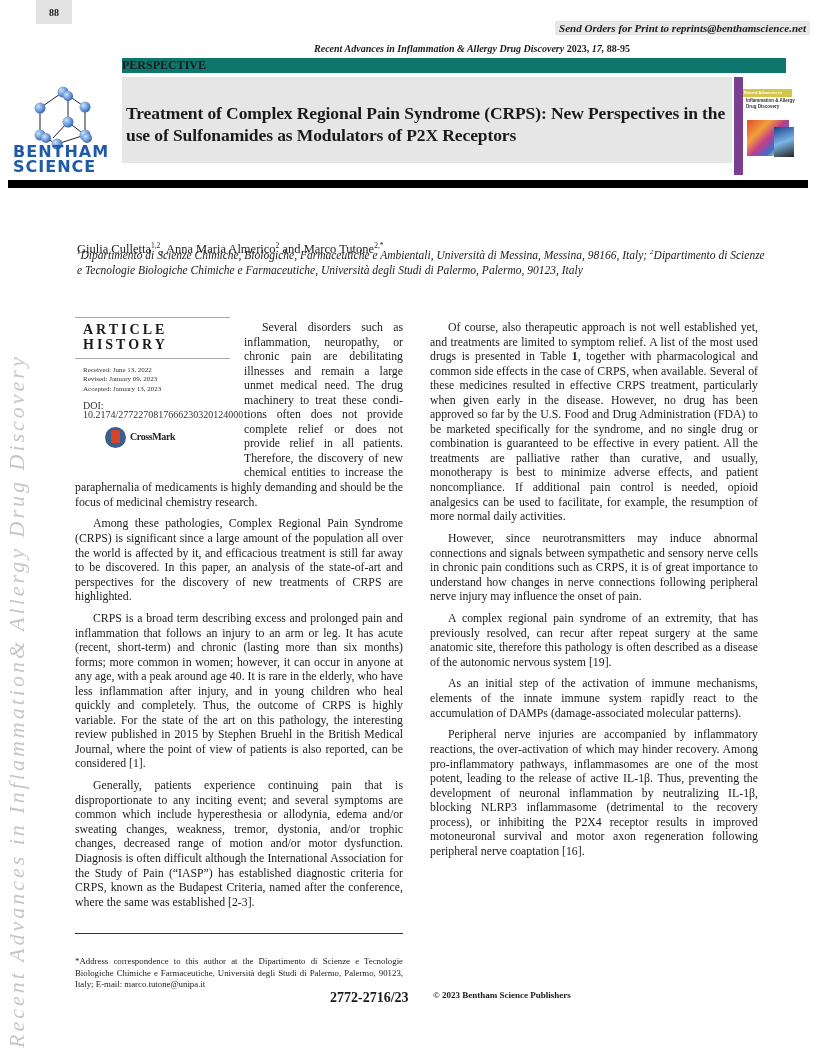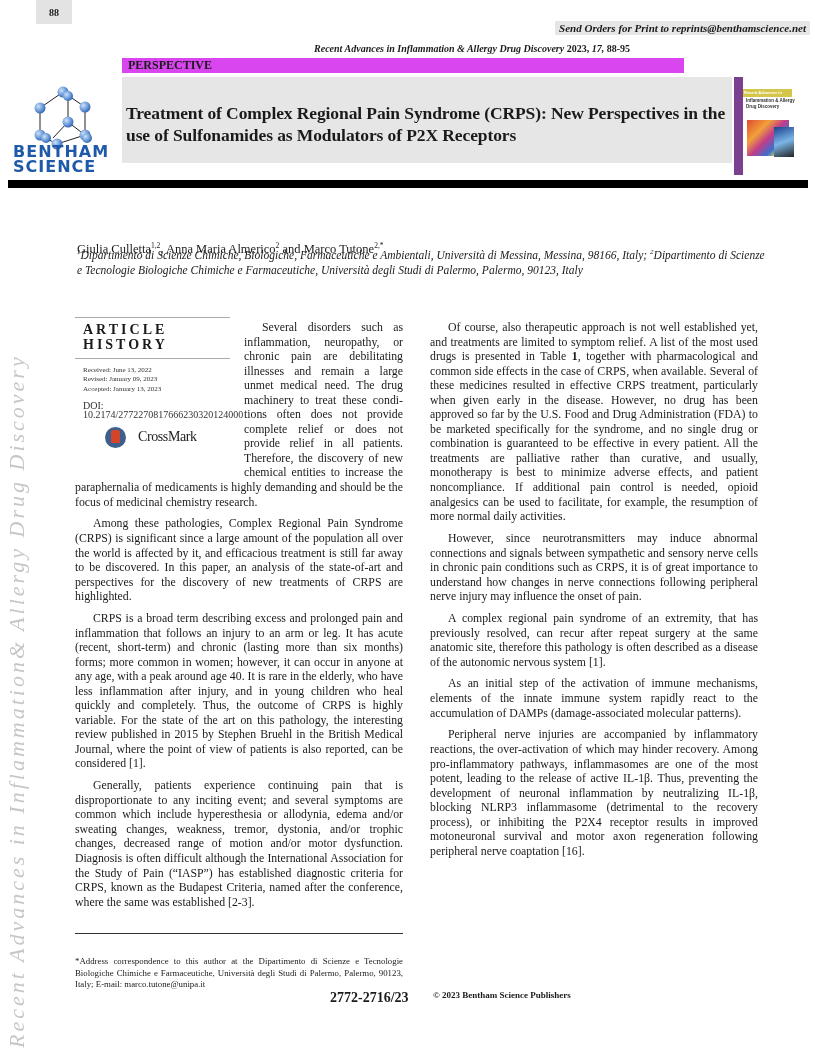--- a/index.html
+++ b/index.html
@@ -18,23 +18,23 @@
     background: #e6e6e6; padding: 1px 4px;
     font-size: 11px; font-style: italic; font-weight: bold; margin-left: 44px;
   }
   .journal-line {
     position: absolute; left: 0; width: 816px; top: 43px; text-align: right;
     padding-right: 186px; box-sizing: border-box;
     font-size: 10px; font-weight: bold;
   }
   .journal-line i { font-style: italic; }
   .perspective-bar {
-    position: absolute; left: 122px; top: 58px; width: 562px; height: 15px;
-    background: #d946ef; font-size: 12px; font-weight: bold;
-    padding-left: 6px; box-sizing: border-box; line-height: 15px;
+    position: absolute; left: 122px; top: 58px; width: 664px; height: 15px;
+    background: #0f766e; font-size: 12px; font-weight: bold;
+    padding-left: 0; box-sizing: border-box; line-height: 15px;
   }
   .title-box {
     position: absolute; left: 122px; top: 77px; width: 610px; height: 86px;
     background: #e6e6e6; box-sizing: border-box;
     padding: 25px 0 0 4px;
   }
   .title-text {
     font-size: 17.5px; font-weight: bold; line-height: 22px; color: #1a1a1a;
     letter-spacing: -0.1px;
   }
@@ -83,21 +83,21 @@
   .history .dates { font-size: 7px; line-height: 9.3px; padding: 7px 0 0 8px; color: #333; text-indent: 0; }
   .history .doi { font-size: 10px; line-height: 9.3px; padding: 7px 0 0 8px; color: #333; }
   .crossmark { display: flex; align-items: center; margin: 7px 0 0 30px; }
   .crossmark .cm-icon {
     width: 21px; height: 21px; border-radius: 50%; background: #3c5f8d; position: relative;
   }
   .crossmark .cm-icon::after {
     content: ""; position: absolute; left: 6px; top: 3px; width: 9px; height: 13px; background: #d2452a;
     border-radius: 2px 2px 0 0;
   }
-  .crossmark .cm-label { font-size: 14px; margin-left: 12px; font-weight: normal; letter-spacing: -0.4px; color: #222; }
+  .crossmark .cm-label { font-size: 10px; margin-left: 4px; font-weight: bold; letter-spacing: -0.4px; color: #222; }
   .footnote {
     position: absolute; left: 75px; top: 933px; width: 328px; border-top: 1.5px solid #333;
     padding-top: 22px; font-size: 8.8px; line-height: 11.5px; text-align: justify;
   }
   .issn { position: absolute; left: 330px; top: 990px; font-size: 14px; font-weight: bold; }
   .copyright { position: absolute; left: 433px; top: 990px; font-size: 9px; font-weight: bold; }
 </style>
 </head>
 <body>
 
@@ -191,20 +191,20 @@
   </div>
   <p>Several disorders such as inflammation, neuropathy, or chronic pain are debilitating illnesses and remain a large unmet medical need. The drug machinery to treat these condi­tions often does not provide complete relief or does not provide relief in all patients. Therefore, the discovery of new chemical entities to increase the paraphernalia of medicaments is highly demanding and should be the focus of medicinal chemistry research.</p>
   <p>Among these pathologies, Complex Regional Pain Syn­drome (CRPS) is significant since a large amount of the population all over the world is affected by it, and effica­cious treatment is still far away to be discovered. In this pa­per, an analysis of the state-of-art and perspectives for the discovery of new treatments of CRPS are highlighted.</p>
   <p>CRPS is a broad term describing excess and prolonged pain and inflammation that follows an injury to an arm or leg. It has acute (recent, short-term) and chronic (lasting more than six months) forms; more common in women; however, it can occur in anyone at any age, with a peak around age 40. It is rare in the elderly, who have less in­flammation after injury, and in young children who heal quickly and completely. Thus, the outcome of CRPS is high­ly variable. For the state of the art on this pathology, the in­teresting review published in 2015 by Stephen Bruehl in the British Medical Journal, where the point of view of patients is also reported, can be considered [1].</p>
   <p>Generally, patients experience continuing pain that is disproportionate to any inciting event; and several symptoms are common which include hyperesthesia or allodynia, ede­ma and/or sweating changes, weakness, tremor, dystonia, and/or trophic changes, decreased range of motion and/or motor dysfunction. Diagnosis is often difficult although the International Association for the Study of Pain (“IASP”) has established diagnostic criteria for CRPS, known as the Bu­dapest Criteria, named after the conference, where the same was established [2-3].</p>
 </div>
 
 <div class="col col-right">
   <p><span>Of course, also therapeutic approach is not well estab­lished yet, and treatments are limited to symptom relief. A list of the most used drugs is presented in Table </span><b>1</b><span>, together with pharmacological and common side effects in the case of CRPS, when available. Several of these medicines resulted in effective CRPS treatment, particularly when given early in the disease. However, no drug has been approved so far by the U.S. Food and Drug Administration (FDA) to be market­ed specifically for the syndrome, and no single drug or com­bination is guaranteed to be effective in every patient. All the treatments are palliative rather than curative, and usually, monotherapy is best to minimize adverse effects, and patient noncompliance. If additional pain control is needed, opioid analgesics can be used to facilitate, for example, the resump­tion of more normal daily activities.</span></p>
   <p>However, since neurotransmitters may induce abnormal connections and signals between sympathetic and sensory nerve cells in chronic pain conditions such as CRPS, it is of great importance to understand how changes in nerve con­nections following peripheral nerve injury may influence the onset of pain.</p>
-  <p>A complex regional pain syndrome of an extremity, that has previously resolved, can recur after repeat surgery at the same anatomic site, therefore this pathology is often de­scribed as a disease of the autonomic nervous system [1].</p>
+  <p>A complex regional pain syndrome of an extremity, that has previously resolved, can recur after repeat surgery at the same anatomic site, therefore this pathology is often de­scribed as a disease of the autonomic nervous system [19].</p>
   <p>As an initial step of the activation of immune mecha­nisms, elements of the innate immune system rapidly react to the accumulation of DAMPs (damage-associated molecular patterns).</p>
   <p>Peripheral nerve injuries are accompanied by inflamma­tory reactions, the over-activation of which may hinder re­covery. Among pro-inflammatory pathways, inflammasomes are one of the most potent, leading to the release of active IL-1β. Thus, preventing the development of neuronal in­flammation by neutralizing IL-1β, blocking NLRP3 inflam­masome (detrimental to the recovery process), or inhibiting the P2X4 receptor results in improved motoneuronal survival and motor axon regeneration following peripheral nerve co­aptation [16].</p>
 </div>
 
 <div class="footnote">*Address correspondence to this author at the Dipartimento di Scienze e Tecnologie Biologiche Chimiche e Farmaceutiche, Università degli Studi di Palermo, Palermo, 90123, Italy; E-mail: marco.tutone@unipa.it</div>
 <div class="issn">2772-2716/23</div>
 <div class="copyright">© 2023 Bentham Science Publishers</div>
 
 </body></html>

